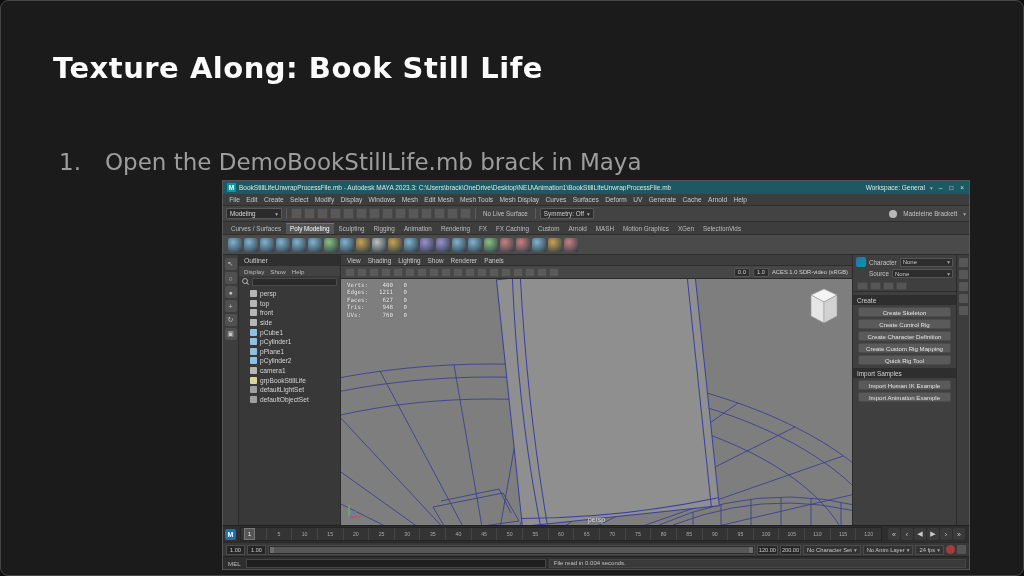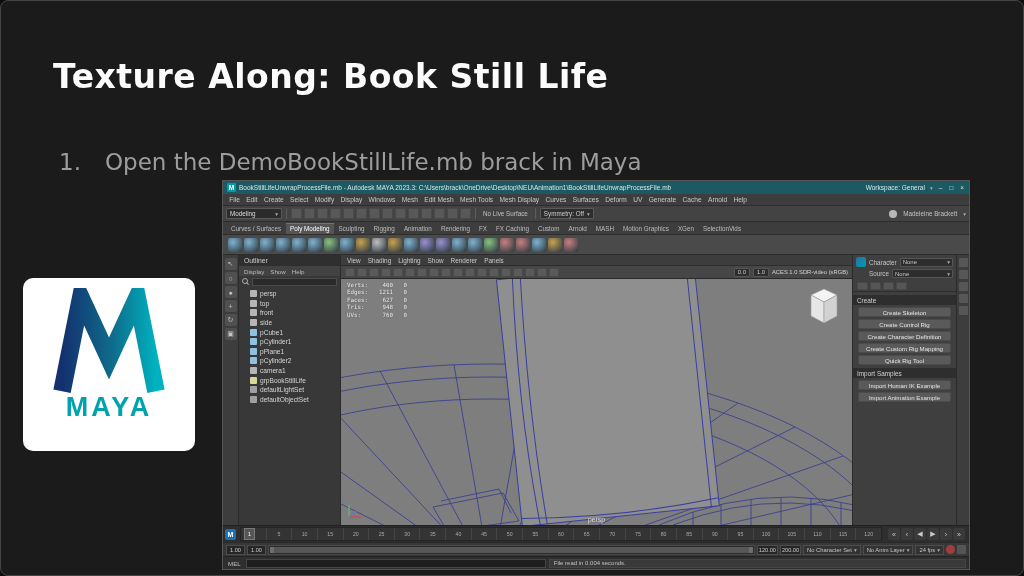--- a/index.html
+++ b/index.html
@@ -1,20 +1,20 @@
 <!DOCTYPE html>
 <html><head>
 <meta charset="utf-8">
 <style>
   *{box-sizing:border-box;margin:0;padding:0}
   html,body{width:1024px;height:576px;background:#0d0d0d;font-family:"Liberation Sans",sans-serif;overflow:hidden}
   .slide{position:absolute;left:0;top:0;width:1024px;height:576px;background:#1b1b1b;border:1px solid #454545;border-radius:8px;overflow:hidden}
 
   
-  .slide-title{position:absolute;left:52px;top:56px;font-size:33px;font-weight:600;color:#fbfbfb;letter-spacing:.5px;font-family:"DejaVu Sans",sans-serif}
+  .slide-title{position:absolute;left:52px;top:50px;font-size:29px;font-weight:600;color:#fbfbfb;letter-spacing:.5px;font-family:"DejaVu Sans",sans-serif}
   .bullet{position:absolute;left:58px;top:148px;font-size:23px;color:#9d9d9d;display:flex;gap:24px;font-family:"DejaVu Sans",sans-serif}
 
   
   .maya-logo{position:absolute;left:22px;top:277px;width:172px;height:173px;background:#ffffff;border-radius:10px;display:flex;flex-direction:column;align-items:center;padding-top:10px}
   .logo-text{color:#00a3ad;font-size:27px;font-weight:bold;letter-spacing:3px;margin-top:-4px}
 
   
   .shot{position:absolute;left:222px;top:180px;width:746px;height:388px;display:flex;flex-direction:column;background:#3a3a3a;box-shadow:0 0 0 1px #555;font-size:7px;color:#ccc;white-space:nowrap}
 
   .titlebar{height:13px;background:#1c5962;display:flex;align-items:center;gap:3px;padding:0 4px;font-size:6.5px;color:#d8e7e9;flex:0 0 auto}
@@ -116,33 +116,20 @@
 
 <div class="slide">
 
   <div class="slide-title">Texture Along: Book Still Life</div>
 
   <div class="bullet">
     <span>1.</span>
     <span>Open the DemoBookStillLife.mb brack in Maya</span>
   </div>
 
-  <div class="maya-logo">
-    <svg width="122" height="108" viewBox="0 0 100 92">
-      <defs>
-        <linearGradient id="mg" x1="0" y1="0" x2="1" y2="0">
-          <stop offset="0" stop-color="#14306e"></stop>
-          <stop offset="0.55" stop-color="#0e6e8c"></stop>
-          <stop offset="1" stop-color="#00b2c0"></stop>
-        </linearGradient>
-      </defs>
-      <path d="M10,88 L26,8 L50,60 L74,8 L90,88" fill="none" stroke="url(#mg)" stroke-width="15" stroke-linejoin="miter"></path>
-    </svg>
-    <div class="logo-text">MAYA</div>
-  </div>
 
   <div class="shot">
 
     <div class="titlebar">
       <div class="tb-icon">M</div>
       <div class="tb-title">BookStillLifeUnwrapProcessFile.mb - Autodesk MAYA 2023.3:   C:\Users\brack\OneDrive\Desktop\NEU\Animation1\BookStillLifeUnwrapProcessFile.mb</div>
       <div class="tb-right">
         <span>Workspace: General</span>
         <span class="caret">▾</span>
         <span class="win-btn">–</span>

